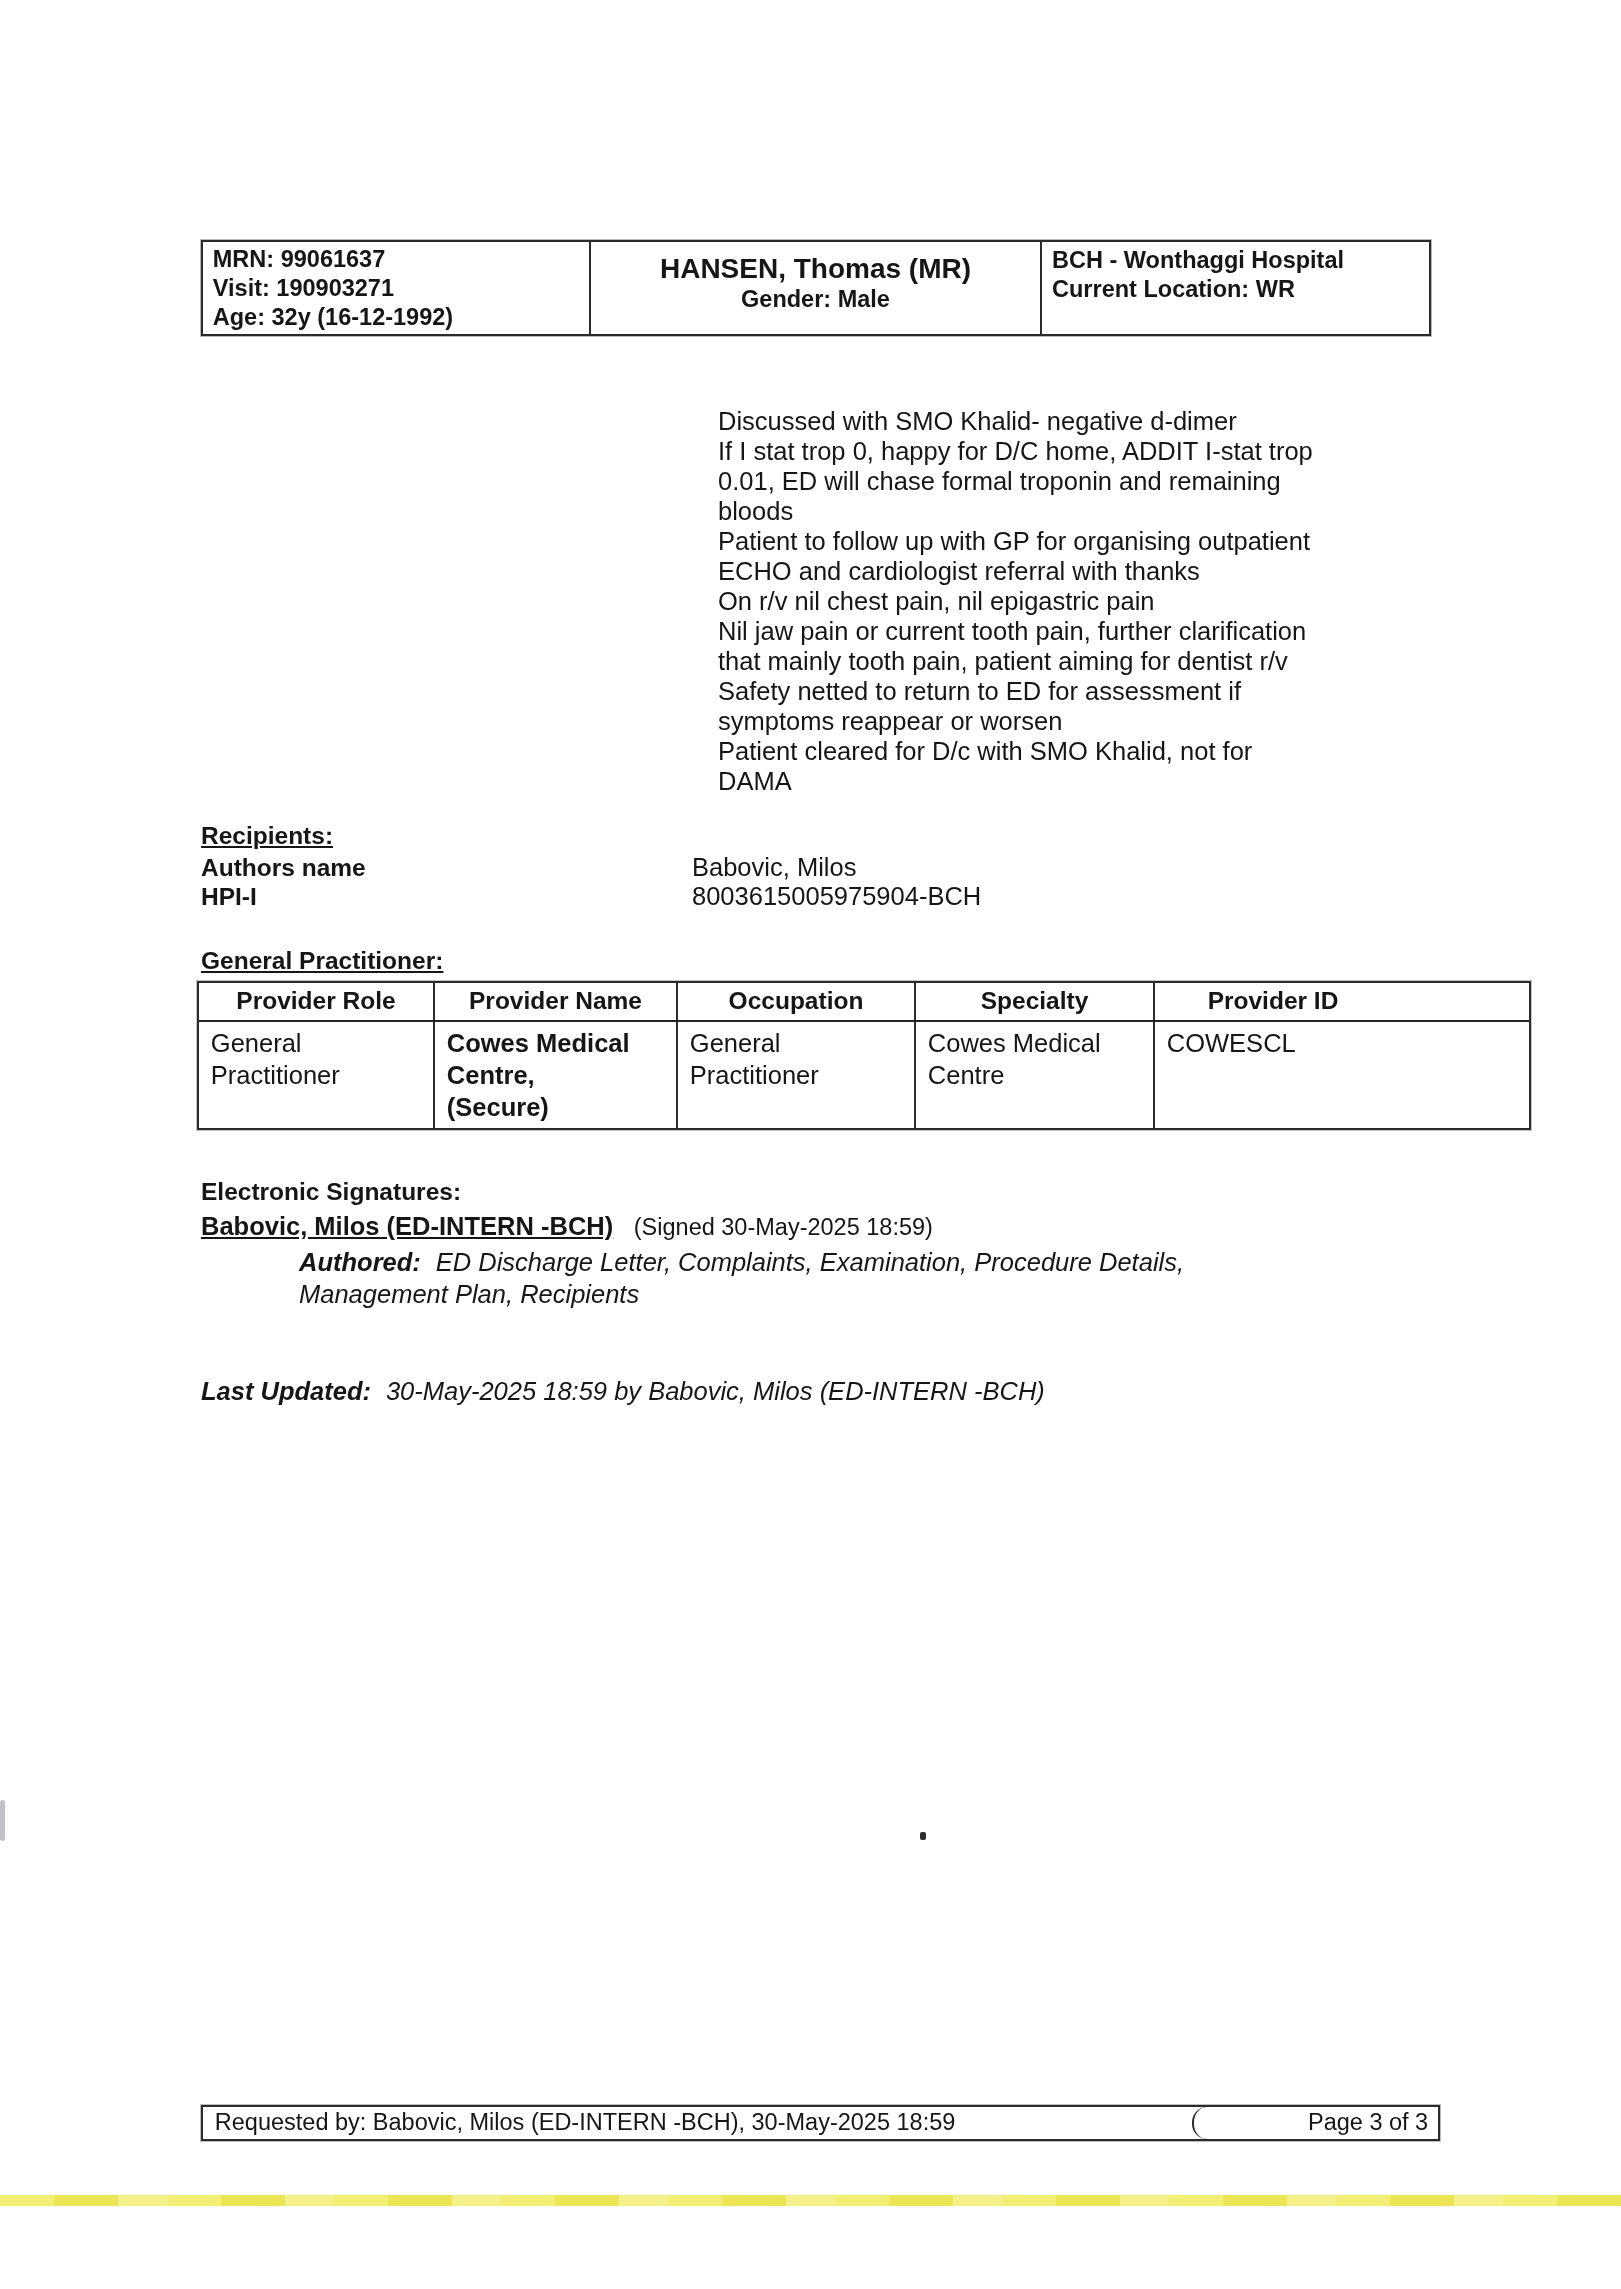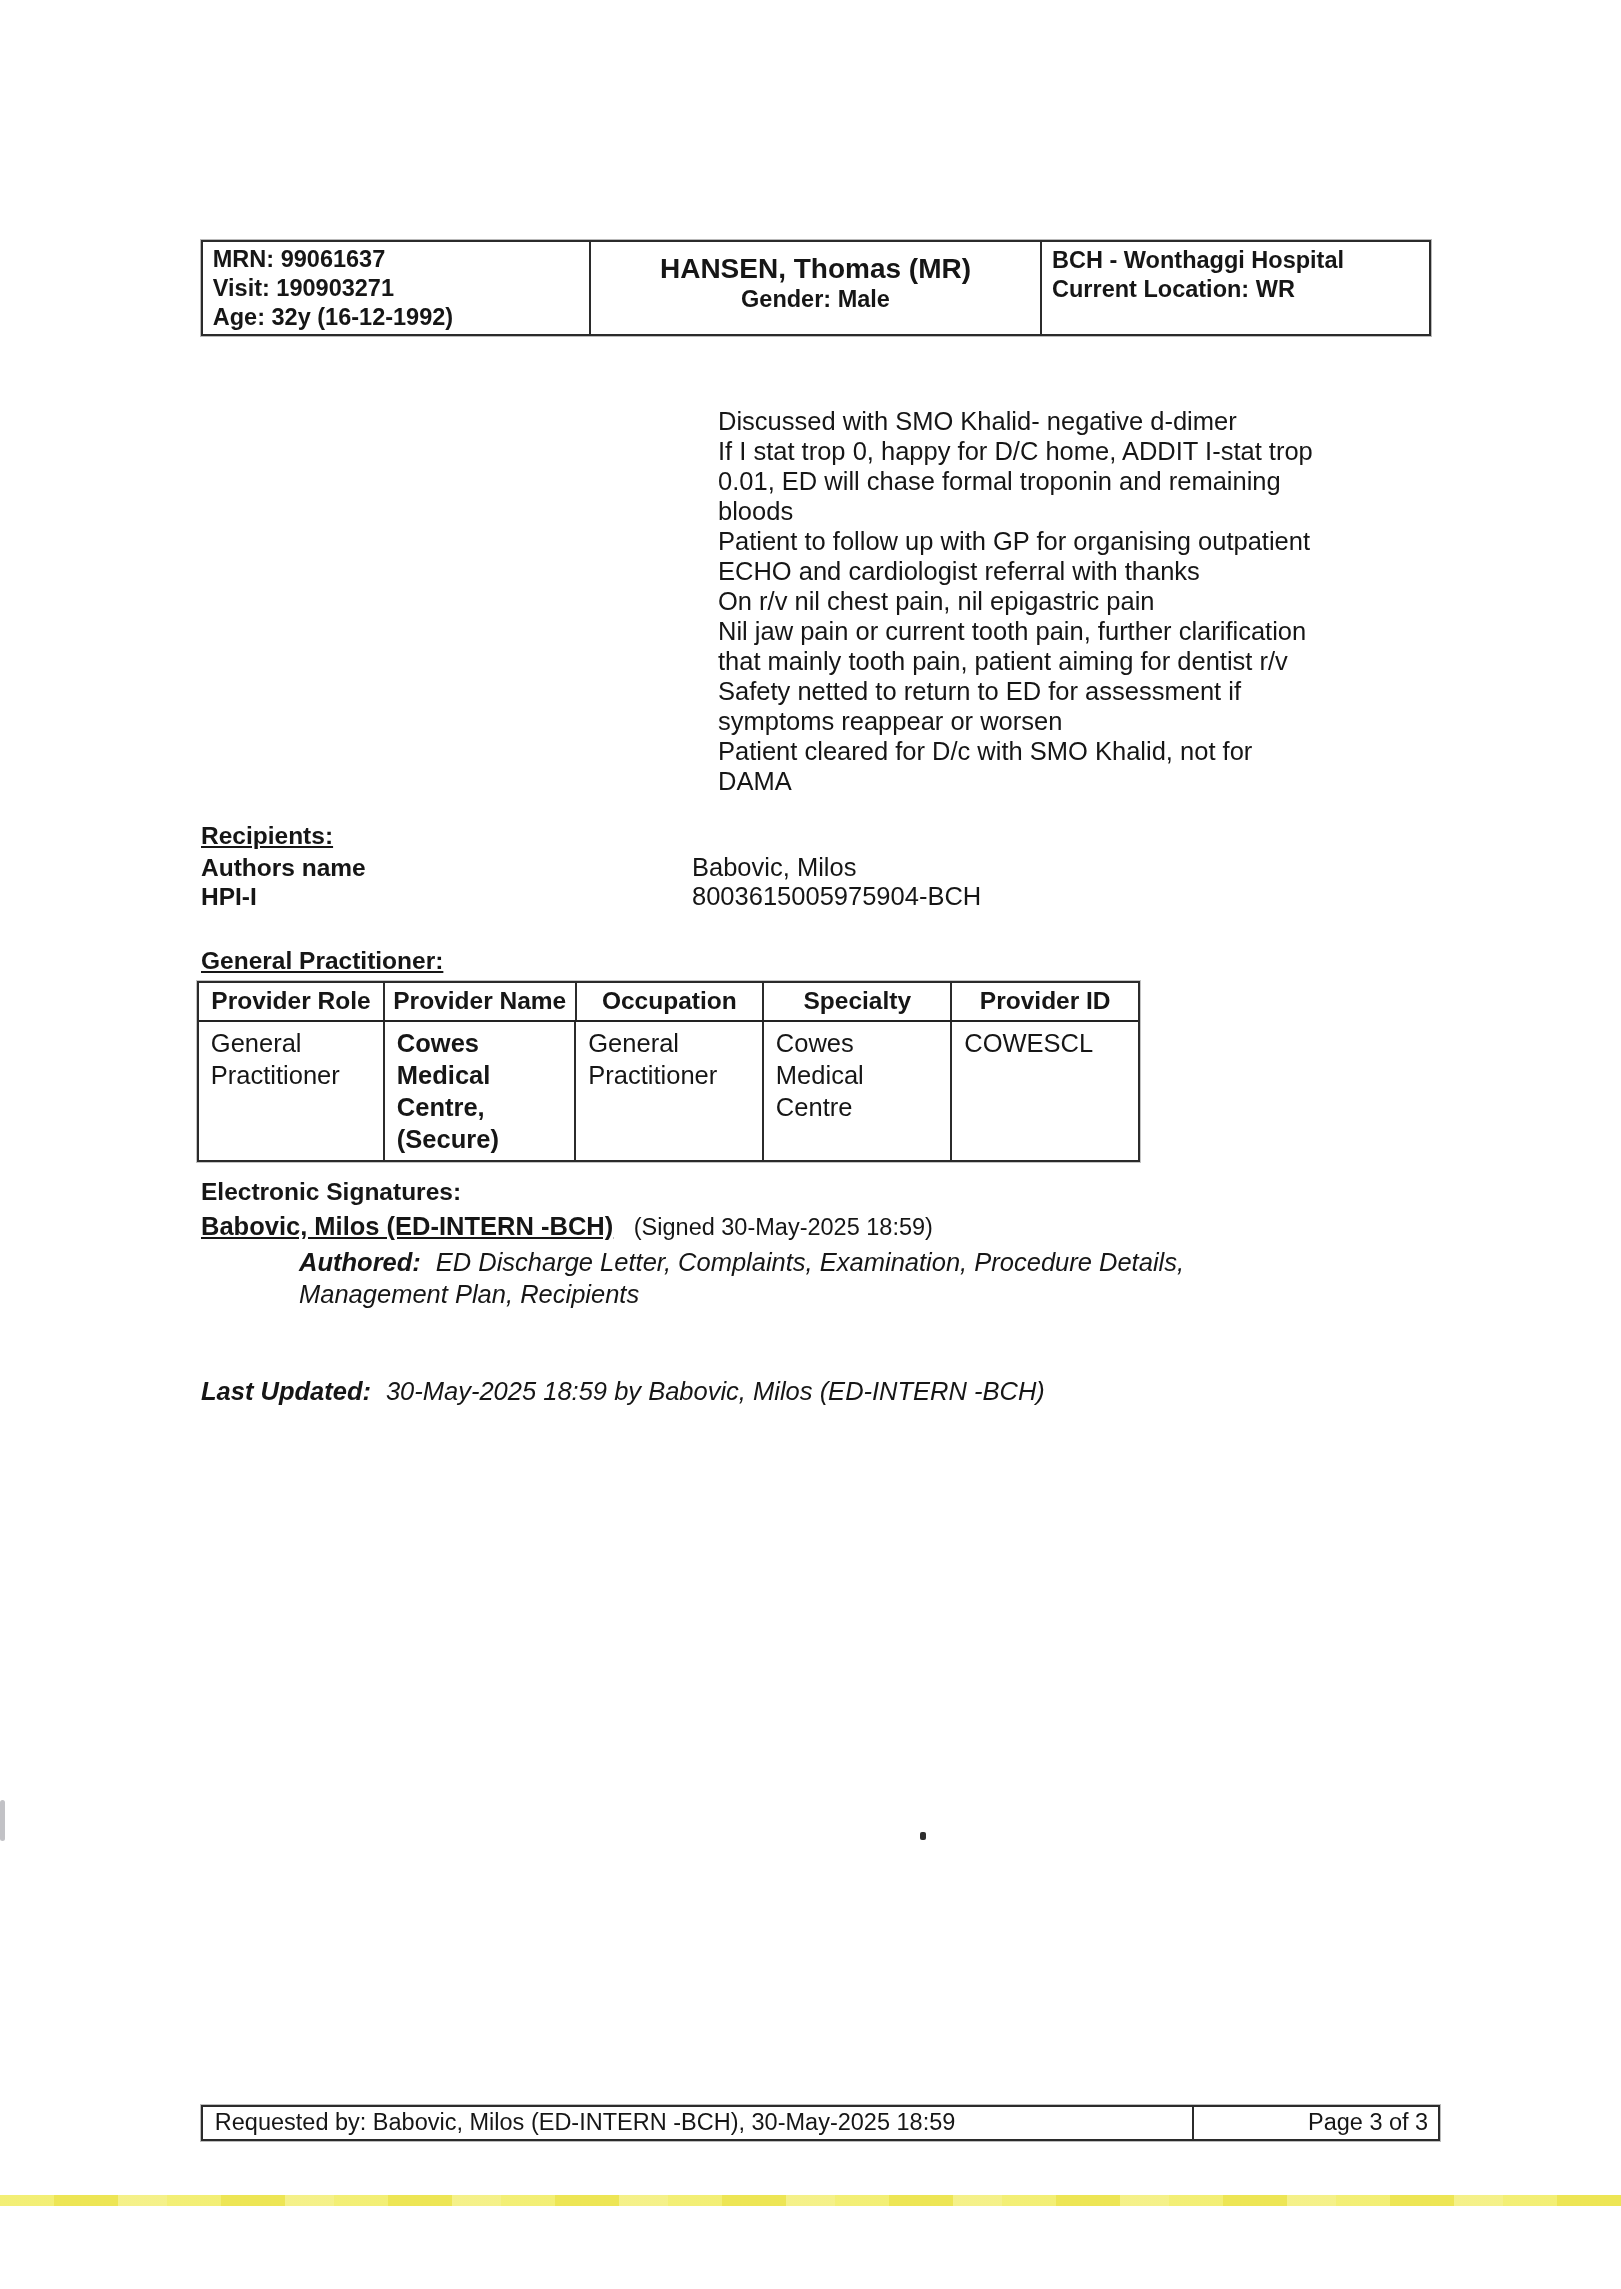--- a/index.html
+++ b/index.html
@@ -22,21 +22,21 @@
   .cell-loc{width:390px;padding:3.9px 5.9px 0 9.8px;font-weight:bold;font-size:23.5px;line-height:29px;}
 
   
   .notes{left:718px;top:406px;width:691px;font-size:25.5px;line-height:30px;}
   .recip-value{left:692px;font-size:25.5px;line-height:30px;}
   .left-label{left:201px;font-size:24.5px;line-height:30px;font-weight:bold;}
   .underlined{text-decoration:underline;}
 
   
   .gp-heading{left:201px;top:947px;font-size:24.5px;font-weight:bold;text-decoration:underline;}
-  .gp-table{left:197px;top:981px;width:943px;border:2px solid #2b2b2b;
+  .gp-table{left:197px;top:981px;width:1334px;border:2px solid #2b2b2b;
     box-shadow:0 0 0 1px #c4c4c4;background:#fff;}
   .gp-row{display:flex;}
   .gp-head{border-bottom:2.9px solid #222;}
   .gp-cell{box-sizing:border-box;border-left:2px solid #2b2b2b;overflow:hidden;}
   .gp-cell:first-child{border-left:none;}
   .gp-head .gp-cell{font-weight:bold;font-size:24.5px;line-height:35px;height:37px;text-align:center;}
   .gp-body .gp-cell{font-size:25.5px;line-height:32px;min-height:106px;padding:4.9px 7.8px 4.9px 11.8px;}
   .c1{width:234px;} .c2{width:243px;} .c3{width:238px;} .c4{width:239px;} .c5{width:238px;}
   .gp-name-cell{font-weight:bold;}
 
@@ -49,21 +49,21 @@
   .authored-label{font-weight:bold;}
   .authored-items{margin-left:7.8px;}
 
   .last-updated{left:201px;top:1376px;font-size:25.5px;line-height:31px;font-style:italic;}
   .lu-label{font-weight:bold;}
   .lu-value{margin-left:7.8px;}
 
   
   .footer{left:201px;top:2105px;width:1239px;height:36px;display:flex;
     border:2px solid #2b2b2b;box-shadow:0 0 0 1px #bdbdbd;}
-  .footer-cell{box-sizing:border-box;font-size:23.5px;line-height:31px;overflow:hidden;}
+  .footer-cell{box-sizing:border-box;font-size:23.5px;line-height:31px;overflow:hidden;border-radius:15px;}
   .footer-left{width:992px;padding-left:11.8px;}
   .footer-right{width:247px;border-left:2px solid #2b2b2b;text-align:right;padding-right:9.8px;padding-left:14px;}
 
   
   .highlighter-line{left:0;top:2195px;width:1621px;height:10.8px;
     background:repeating-linear-gradient(90deg,#f2ee6e 0 54px,#ece44c 54px 118px,#f4f083 118px 167px);
     opacity:.95;}
   .speck-dot{left:920px;top:1832px;width:5.9px;height:7.8px;background:#2e2e2e;border-radius:2px;}
   .edge-mark{left:0;top:1800px;width:4.9px;height:41px;background:#c2c2c6;border-radius:2.9px;}
 </style>

